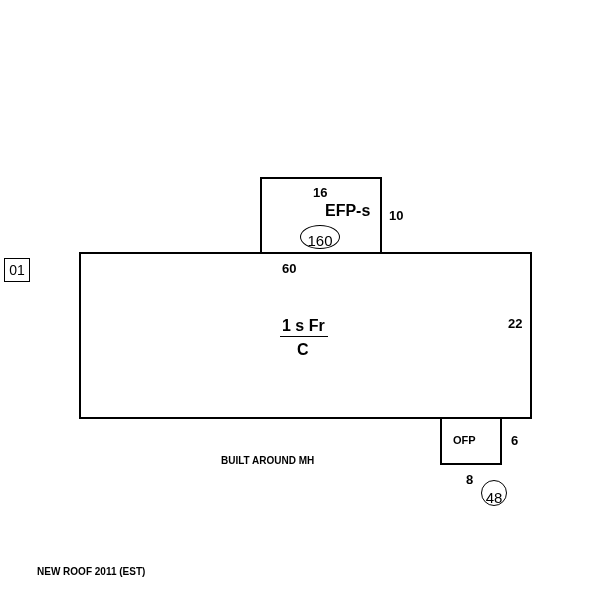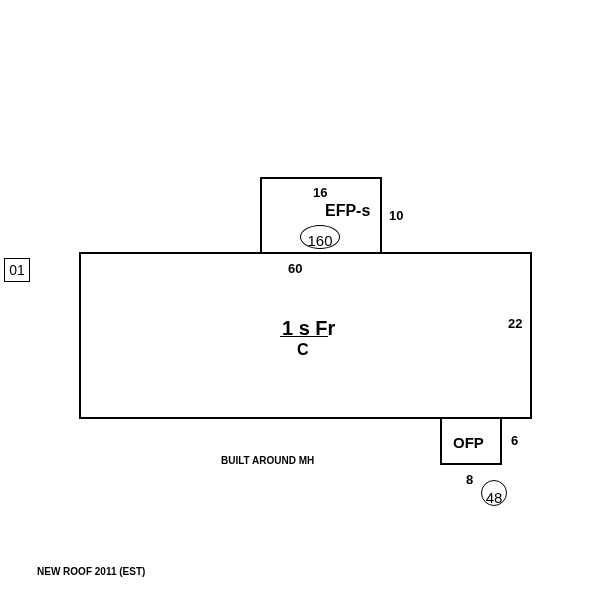--- a/index.html
+++ b/index.html
@@ -25,28 +25,28 @@
 
   <div class="box" style="left:260px;top:177px;width:122px;height:77px;border-bottom:none;"></div>
   <span class="lbl" style="left:313px;top:186px;font-size:13px;">16</span>
   <span class="lbl" style="left:297px;top:203px;font-size:16px;margin-left:28px;">EFP-s</span>
   <div class="ellipse" style="left:300px;top:225px;width:40px;height:24px;font-size:15px;">
     <span>160</span>
   </div>
   <span class="lbl" style="left:389px;top:209px;font-size:13px;">10</span>
 
   <div class="box" style="left:79px;top:252px;width:453px;height:167px;"></div>
-  <span class="lbl" style="left:288px;top:262px;font-size:13px;">60</span>
-  <span class="lbl" style="left:282px;top:318px;font-size:20px;">1 s Fr</span>
+  <span class="lbl" style="left:282px;top:262px;font-size:13px;">60</span>
+  <span class="lbl" style="left:282px;top:318px;font-size:16px;">1 s Fr</span>
   <div class="frac-line" style="left:280px;top:336px;width:48px;"></div>
   <span class="lbl" style="left:297px;top:342px;font-size:16px;">C</span>
   <span class="lbl" style="left:508px;top:317px;font-size:13px;">22</span>
 
   <div class="box" style="left:440px;top:417px;width:62px;height:48px;border-top:none;"></div>
-  <span class="lbl" style="left:453px;top:435px;font-size:15px;">OFP</span>
+  <span class="lbl" style="left:453px;top:435px;font-size:11px;">OFP</span>
   <span class="lbl" style="left:511px;top:434px;font-size:13px;">6</span>
   <span class="lbl" style="left:466px;top:473px;font-size:13px;">8</span>
   <div class="ellipse" style="left:481px;top:480px;width:26px;height:26px;font-size:15px;">
     <span>48</span>
   </div>
 
   <span class="lbl" style="left:221px;top:456px;font-size:10px;">BUILT AROUND MH</span>
   <span class="lbl" style="left:37px;top:567px;font-size:10px;">NEW ROOF 2011 (EST)</span>
 </div>
 

